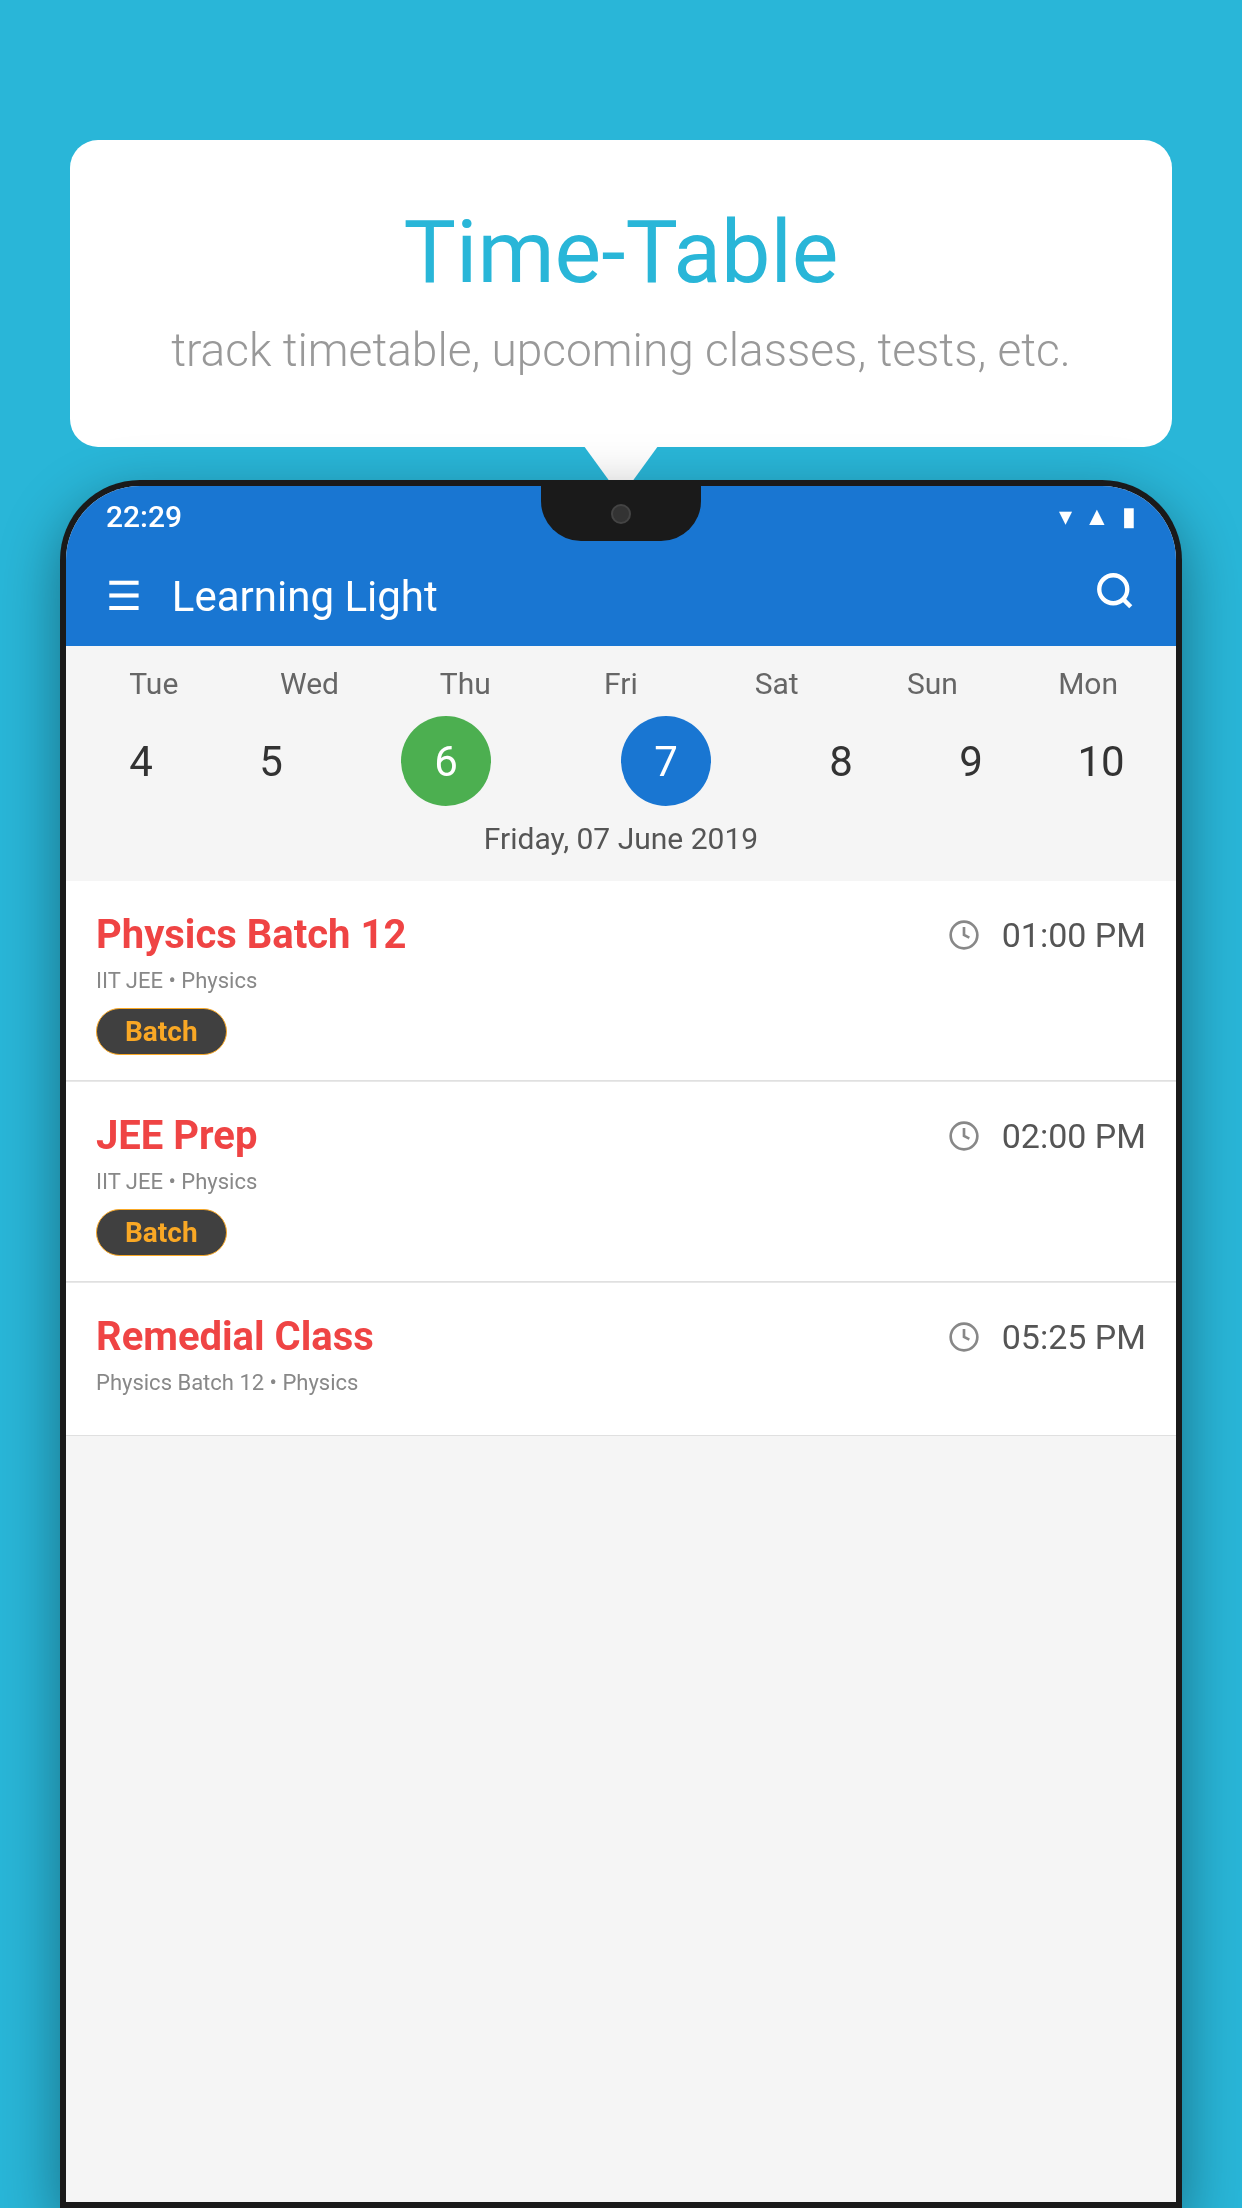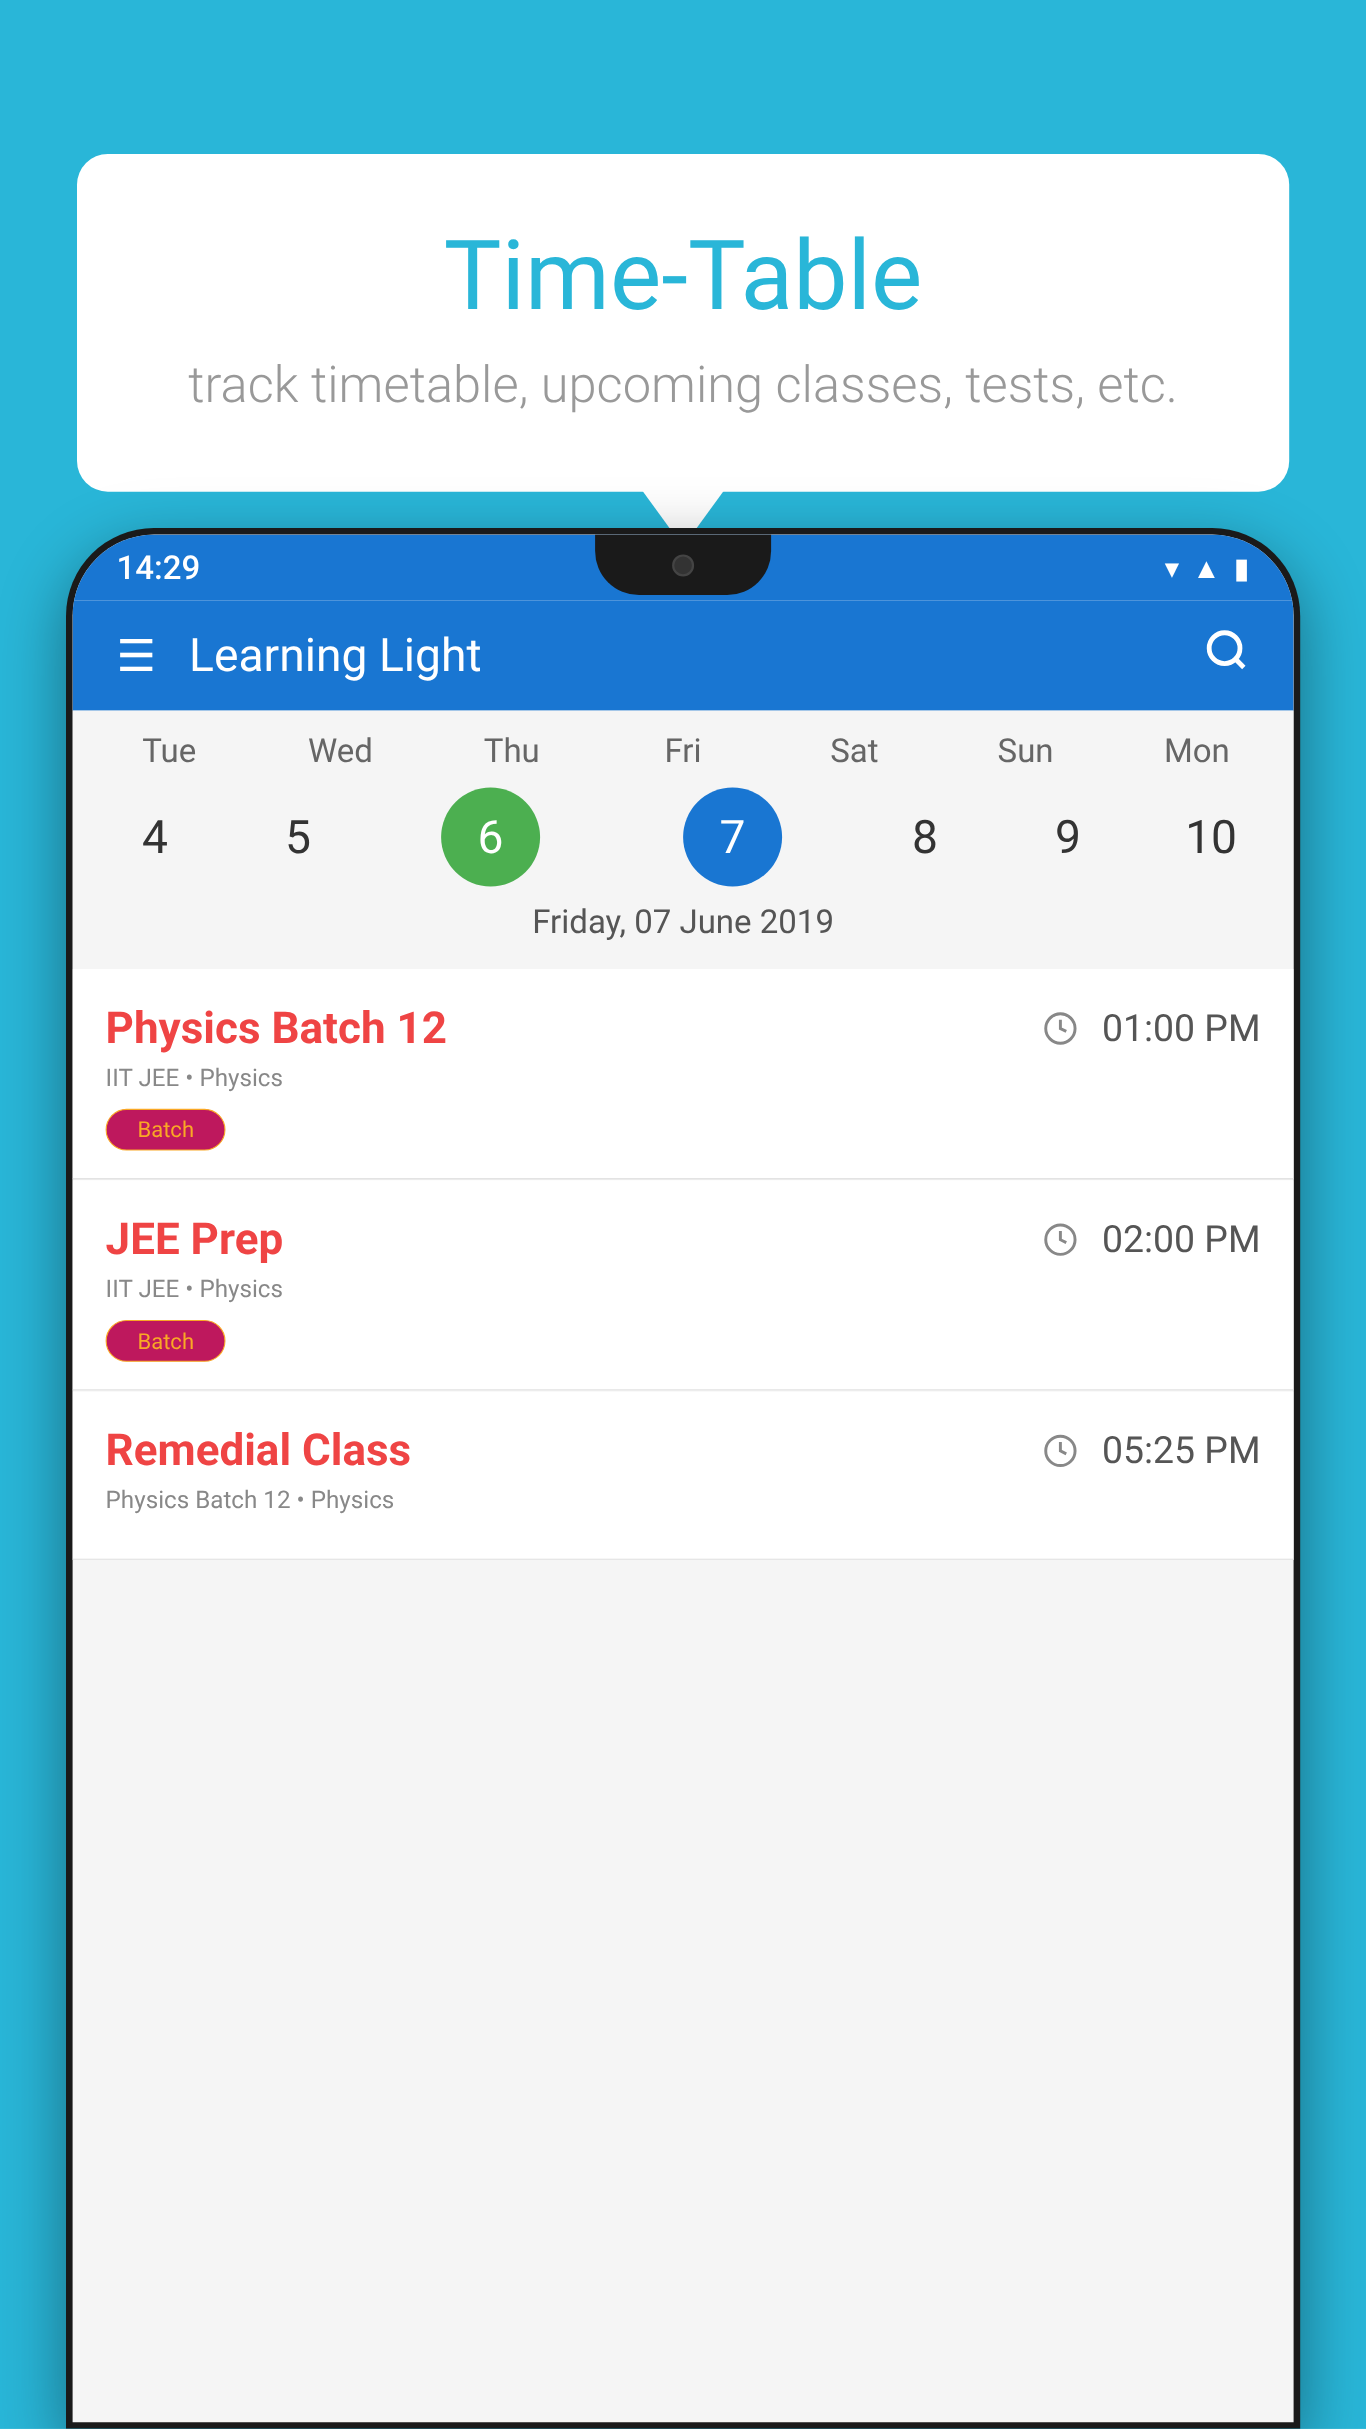--- a/index.html
+++ b/index.html
@@ -240,27 +240,27 @@
       color: #555;
       font-size: 34px;
     }
     .class-subtitle {
       font-size: 22px;
       color: #888;
       margin-bottom: 15px;
     }
     .batch-badge {
       display: inline-block;
-      background: #be185d;
+      background: #404040;
       color: #F9A825;
       border: 1.5px solid #F9A825;
       border-radius: 30px;
       padding: 6px 28px;
-      font-size: 20px;
-      font-weight: 400;
+      font-size: 28px;
+      font-weight: 700;
     }
 
     .divider {
       height: 1px;
       background: #e8e8e8;
     }
   </style>
 </head>
 <body>
 
@@ -272,21 +272,21 @@
 </div>
 
 <div class="phone-frame">
   <div class="phone-inner">
 
     <div class="notch">
       <div class="notch-camera"></div>
     </div>
 
     <div class="status-bar">
-      <span class="status-time">14:29</span>
+      <span class="status-time">22:29</span>
       <div class="status-icons">
         <span class="wifi-icon">▾</span>
         <span class="signal-icon">▲</span>
         <span class="battery-icon">▮</span>
       </div>
     </div>
 
     <div class="app-bar">
       <span class="app-bar-menu">☰</span>
       <span class="app-bar-title">Learning Light</span>

